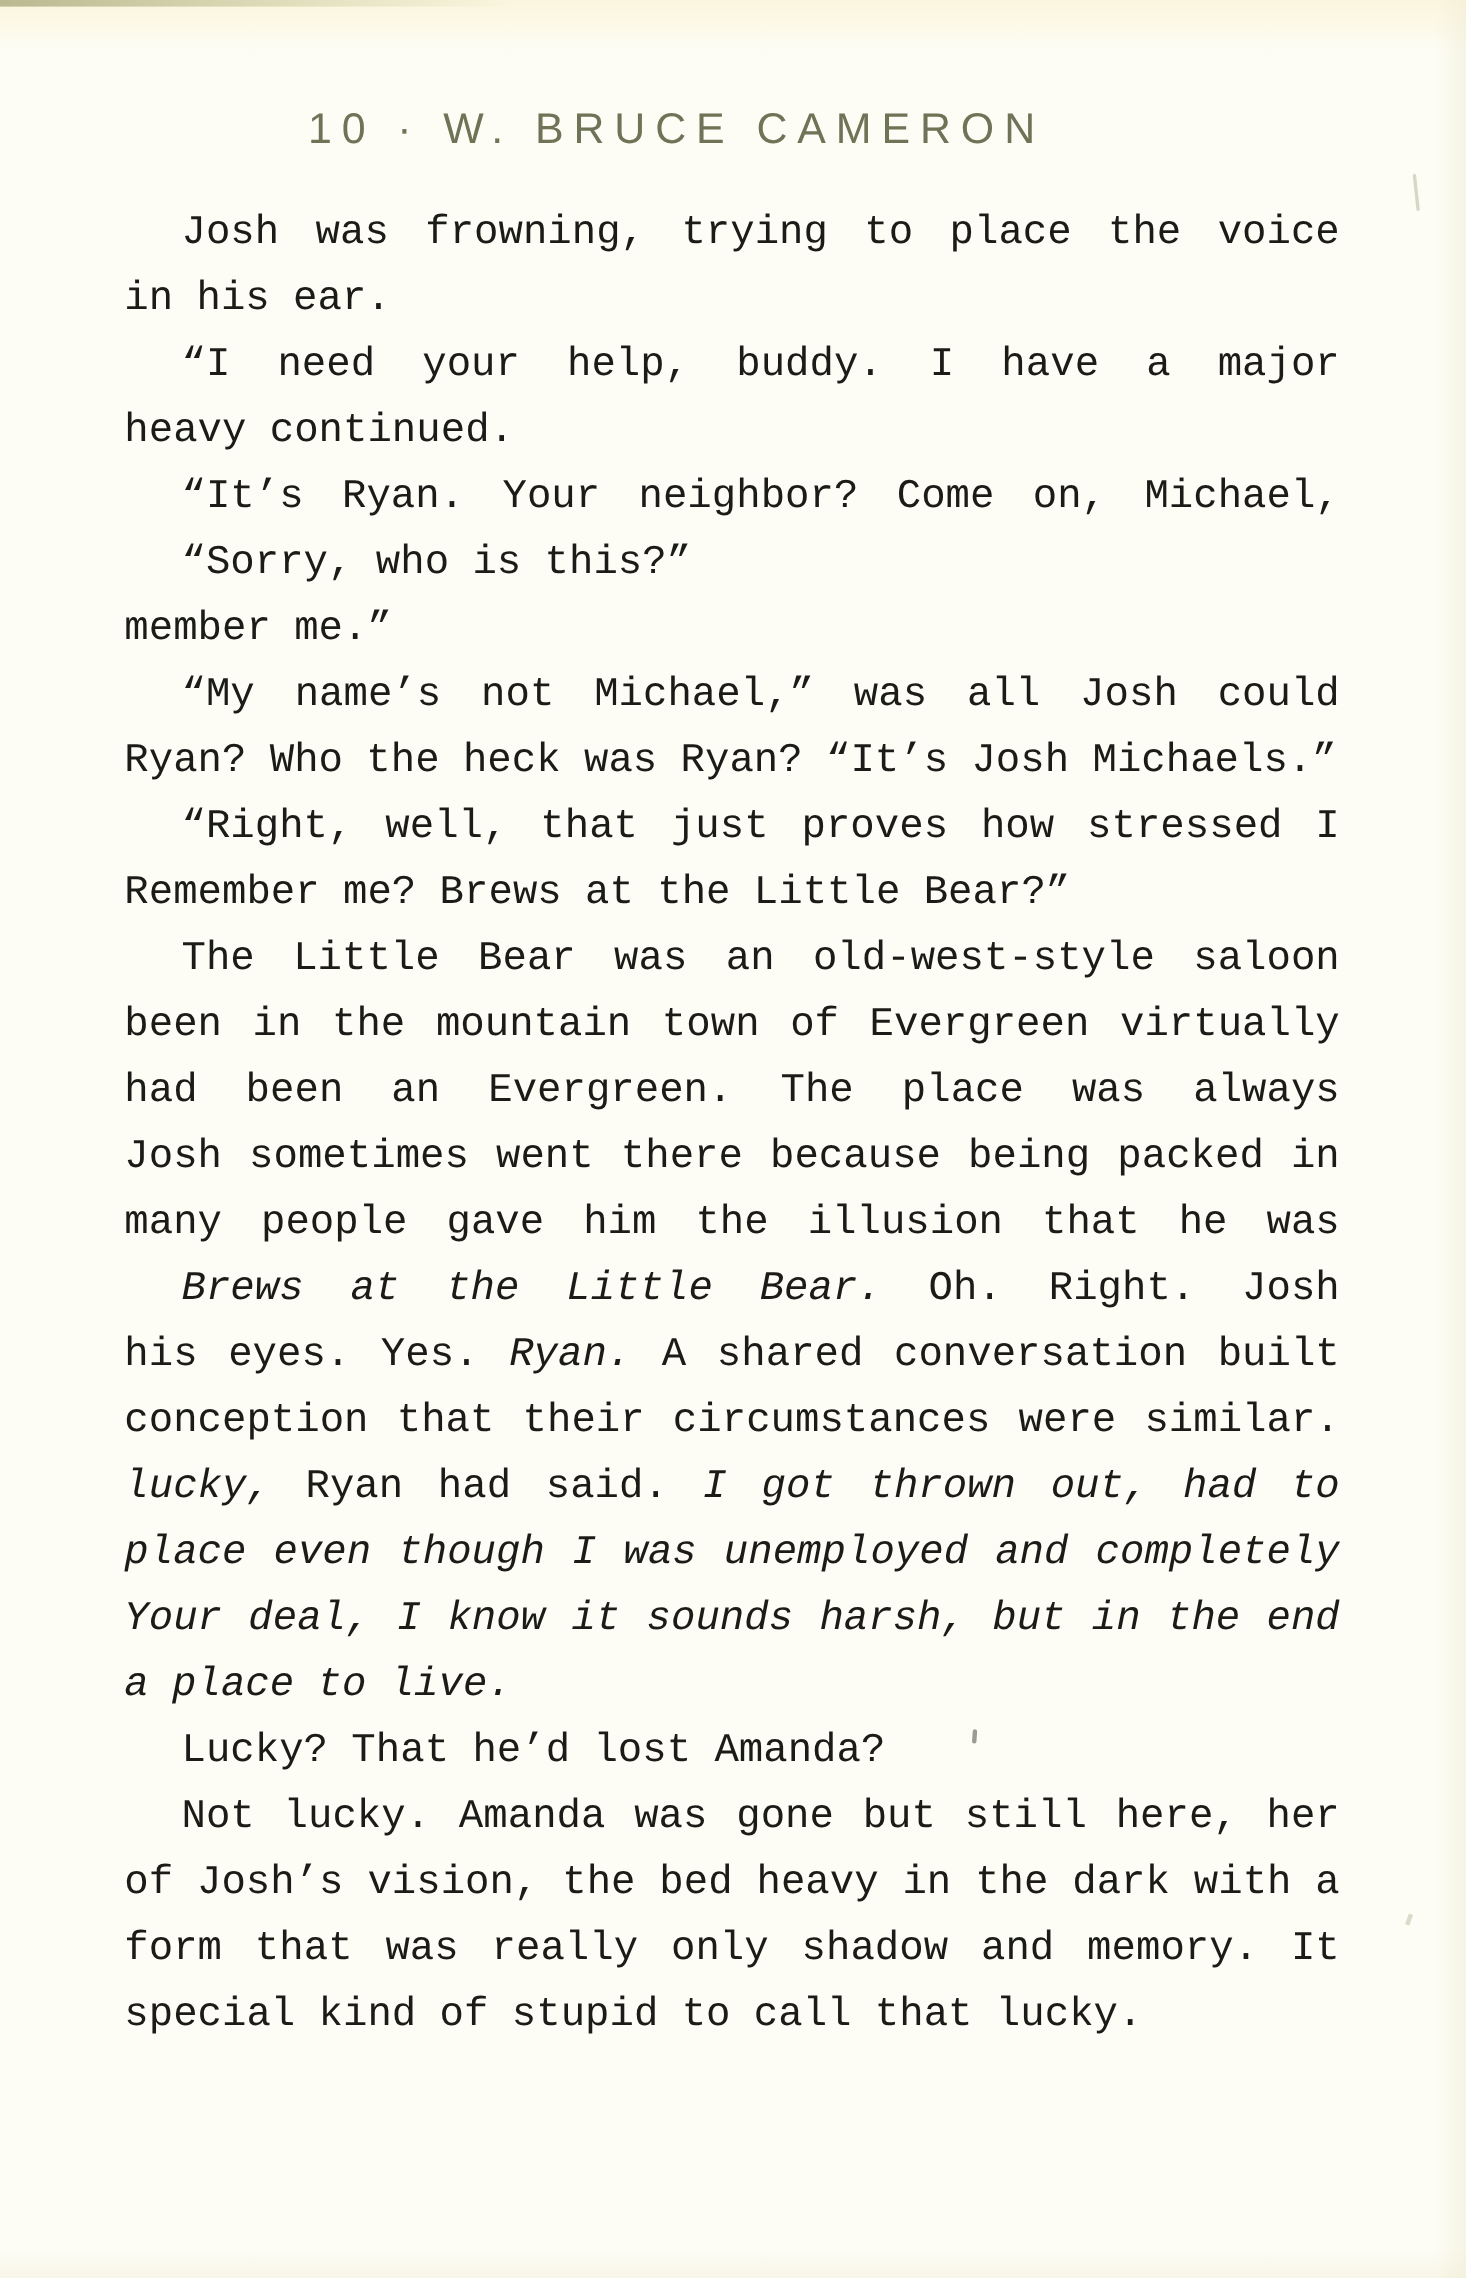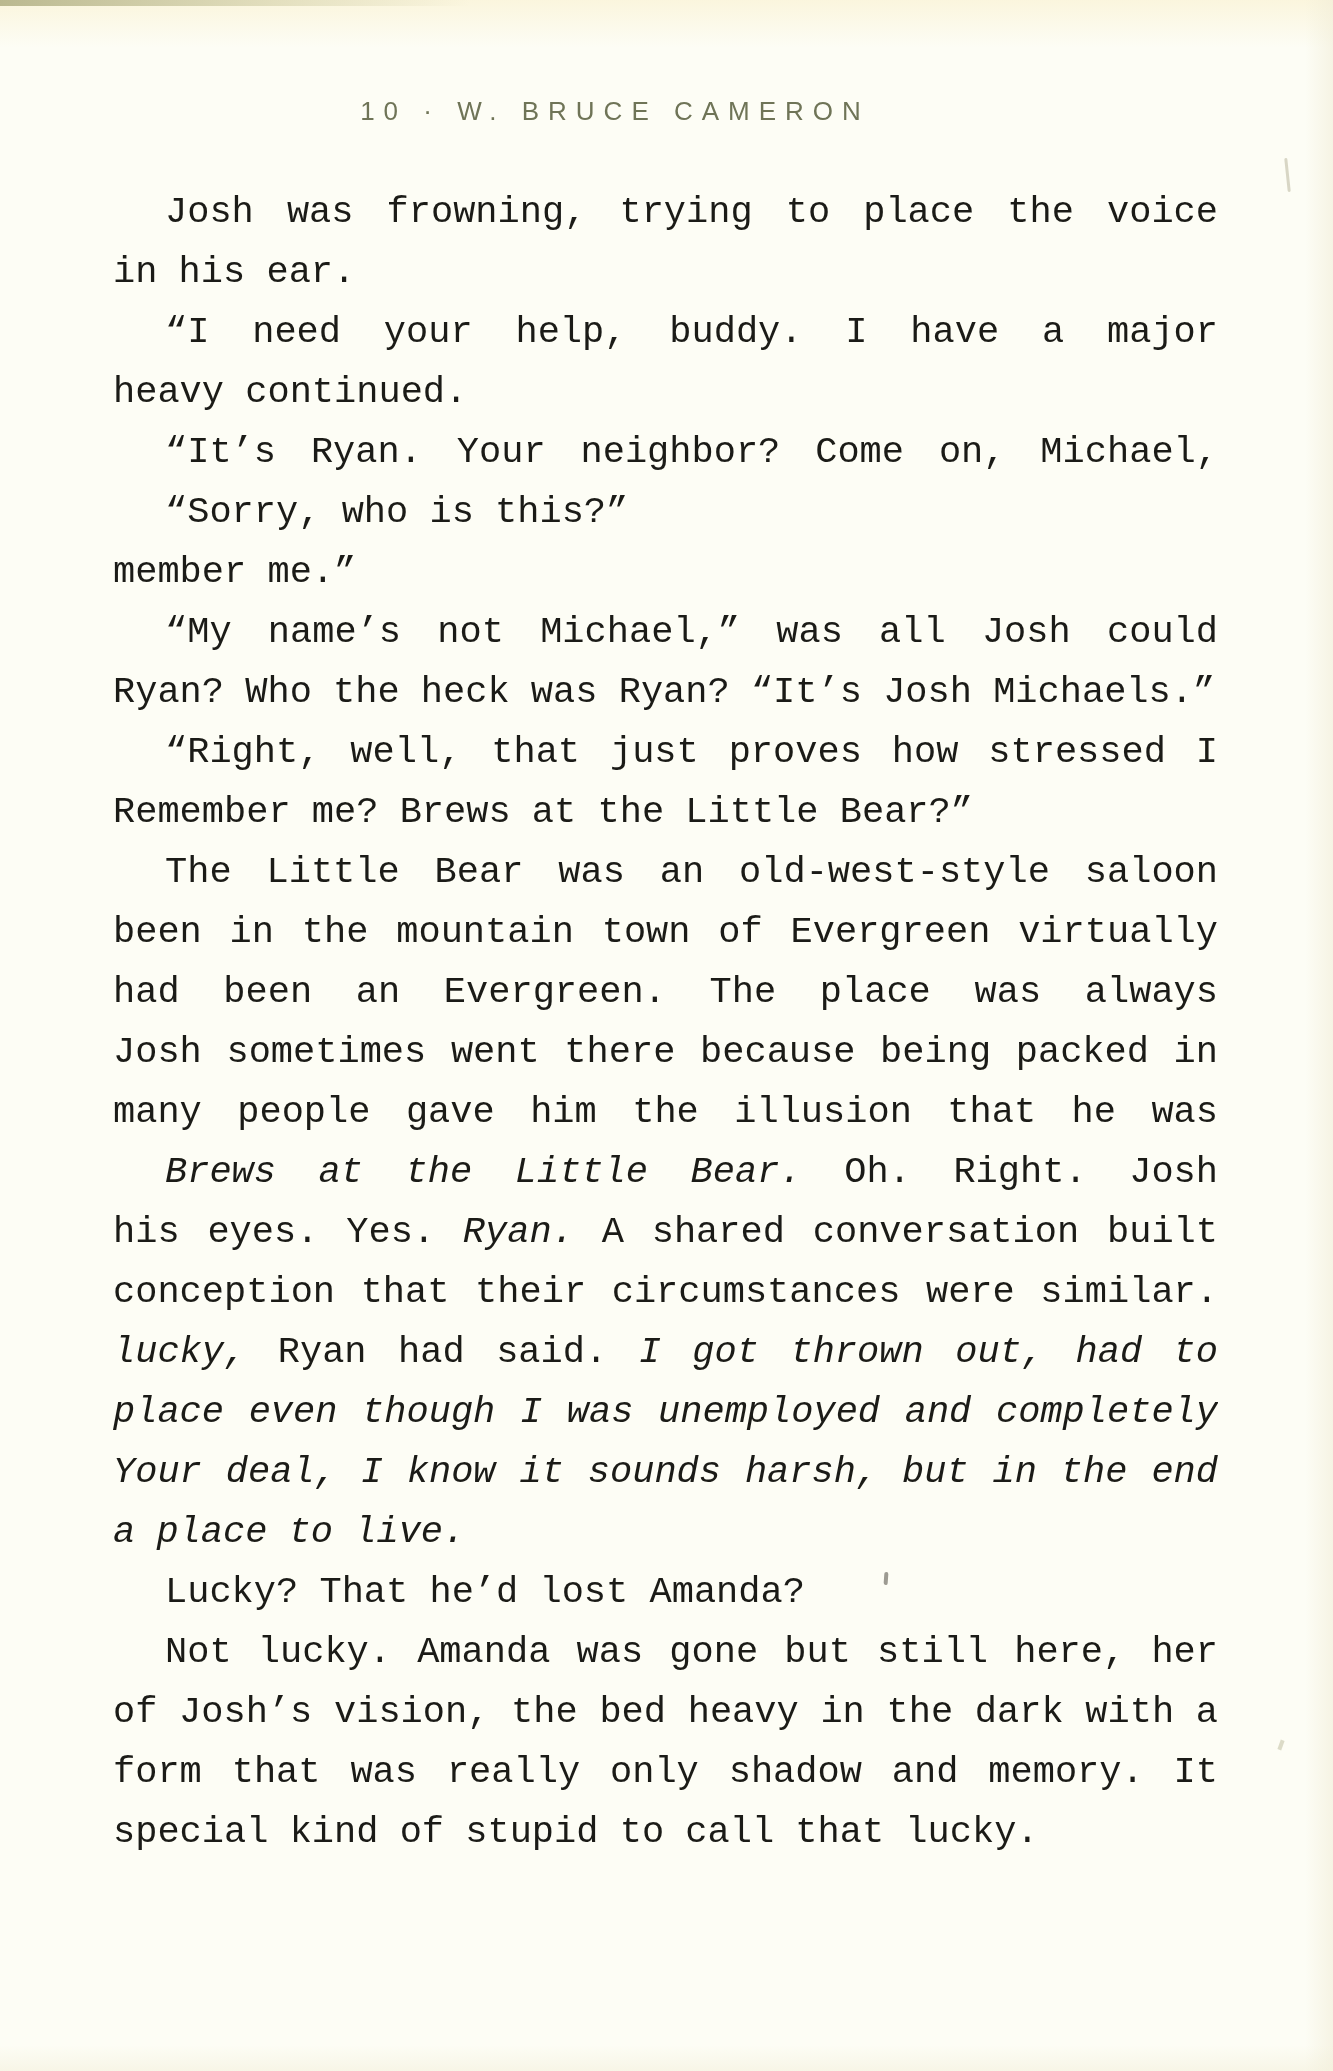--- a/index.html
+++ b/index.html
@@ -41,21 +41,21 @@
   }
   .speck-c {
     position: absolute; left: 1279px; top: 1740px; width: 4px; height: 10px;
     background: #c7c4a8; opacity: 0.6; transform: rotate(20deg);
   }
 
   .running-head {
     position: absolute; left: 0; top: 96px; width: 1230px;
     text-align: center;
     font-family: "Liberation Sans", sans-serif;
-    font-size: 26px; letter-spacing: 9px;
+    font-size: 39px; letter-spacing: 9px;
     color: #6f7457;
   }
 
   .text-block {
     position: absolute; left: 113px; top: 182px; width: 1105px;
     font-size: 37px; color: #1b1b17;
     word-spacing: -1px;
   }
   .line {
     height: 60px; line-height: 60px;

